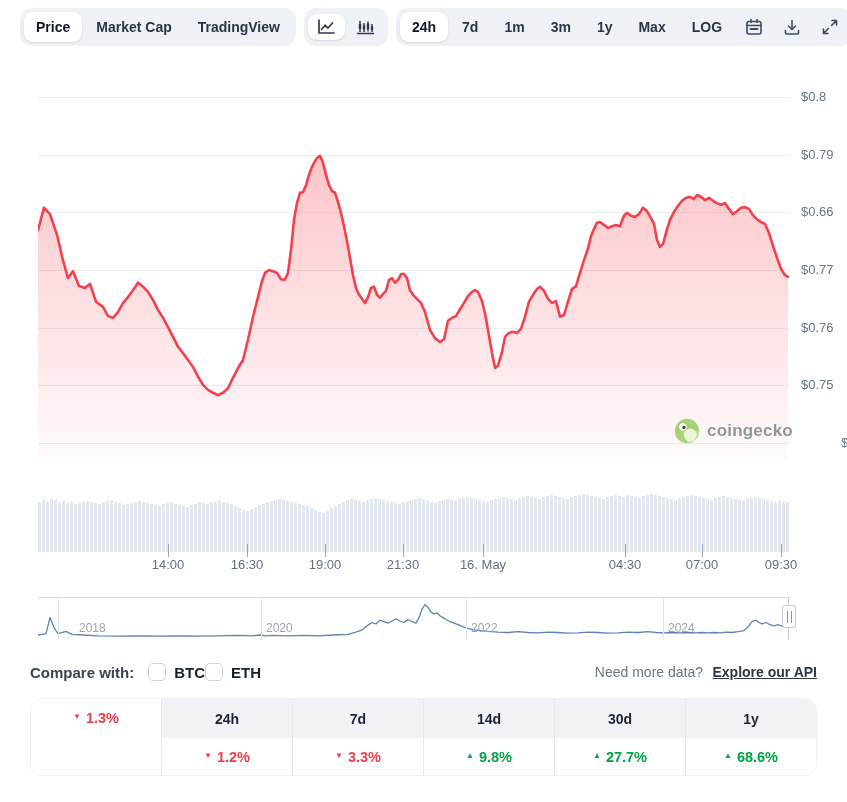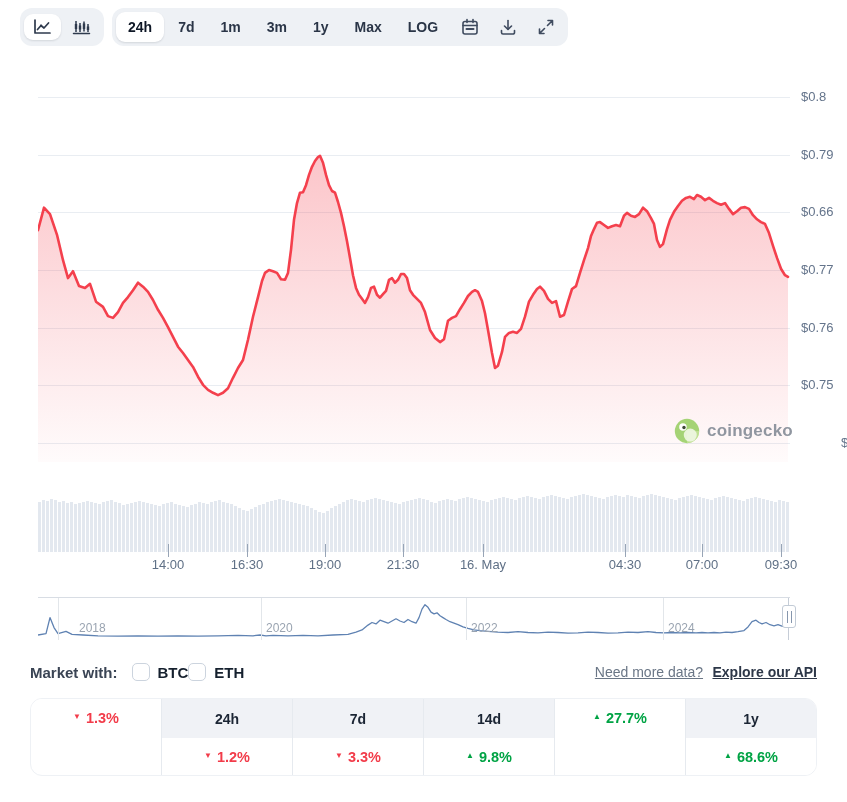--- a/index.html
+++ b/index.html
@@ -65,21 +65,21 @@
     display:flex; align-items:center; justify-content:space-between;
   }
   .compare-left { display:flex; align-items:center; gap:14px; }
   .compare-label { font-size:15px; font-weight:600; color:#3a4454; }
   .cmp-opt { display:flex; align-items:center; gap:8px; cursor:pointer; }
   .cmp-box {
     width:18px; height:18px; border:1.5px solid #ccd4de; border-radius:5px;
     background:#fff; appearance:none; -webkit-appearance:none; cursor:pointer; margin:0;
   }
   .cmp-name { font-size:15px; font-weight:700; color:#15202e; }
-  .api-prompt { font-size:14px; color:#6a7686;text-decoration:underline; }
+  .api-prompt { font-size:14px; color:#6a7686; }
   .api-link {
     font-size:14px; font-weight:700; color:#2d3748; text-decoration:underline;
     margin-left:5px; cursor:pointer;
   }
   
   #perf {
     position:absolute; left:30px; top:698px; width:787px; height:78px;
     border:1px solid #eef1f5; border-radius:12px; overflow:hidden; display:flex;
   }
   .perf-col { flex:1 1 0; display:flex; flex-direction:column; }
@@ -91,20 +91,25 @@
   .perf-val {
     height:37px; background:#fff; display:flex; align-items:center;
     justify-content:center; font-size:14.5px; font-weight:700;
   }
   .perf-val .tri { font-size:8px; margin-right:5px; transform:translateY(-1px); }
 </style>
 </head>
 <body>
 
 <div class="toolbar">
+  <div class="seg" id="seg-views">
+      <button class="seg-btn selected">Price</button>
+      <button class="seg-btn">Market Cap</button>
+      <button class="seg-btn">TradingView</button>
+    </div>
   <div class="seg" id="seg-types">
       <button class="seg-btn iconbtn selected">
         <svg width="19" height="16" viewBox="0 0 19 16" fill="none" stroke="#2e3a4d" stroke-width="1.7" stroke-linecap="round" stroke-linejoin="round">
           <path d="M2 1v13h15"></path>
           <path d="M4.5 10.5l3.5-4 3 2.5 4.5-5"></path>
           <circle cx="8" cy="6.5" r="1" fill="#2e3a4d" stroke="none"></circle>
         </svg>
       </button>
       <button class="seg-btn iconbtn">
         <svg width="19" height="16" viewBox="0 0 19 16" fill="none" stroke="#2e3a4d" stroke-width="1.5">
@@ -410,21 +415,21 @@
     <div class="nav-year-line" style="left: 223px;"></div>
     <div class="nav-year-label" style="left: 228px;">2020</div>
     <div class="nav-year-line" style="left: 428px;"></div>
     <div class="nav-year-label" style="left: 433px;">2022</div>
     <div class="nav-year-line" style="left: 625px;"></div>
     <div class="nav-year-label" style="left: 630px;">2024</div>
   </div>
 
 <div class="compare-row">
   <div class="compare-left">
-    <span class="compare-label">Market with:</span>
+    <span class="compare-label">Compare with:</span>
     <span id="cmp-opts" style="display:flex;align-items:center;">
         <label class="cmp-opt">
           <input class="cmp-box" type="checkbox" style="">
           <span class="cmp-name">BTC</span>
         </label>
         <label class="cmp-opt">
           <input class="cmp-box" type="checkbox" style="">
           <span class="cmp-name">ETH</span>
         </label>
       </span>
@@ -457,20 +462,21 @@
       </div>
     </div>
     <div class="perf-col">
       <div class="perf-head">14d</div>
       <div class="perf-val" style="color: rgb(0, 163, 68);">
         <span class="tri">▲</span>
         <span>9.8%</span>
       </div>
     </div>
     <div class="perf-col">
+      <div class="perf-head">30d</div>
       <div class="perf-val" style="color: rgb(0, 163, 68);">
         <span class="tri">▲</span>
         <span>27.7%</span>
       </div>
     </div>
     <div class="perf-col">
       <div class="perf-head">1y</div>
       <div class="perf-val" style="color: rgb(0, 163, 68);">
         <span class="tri">▲</span>
         <span>68.6%</span>

